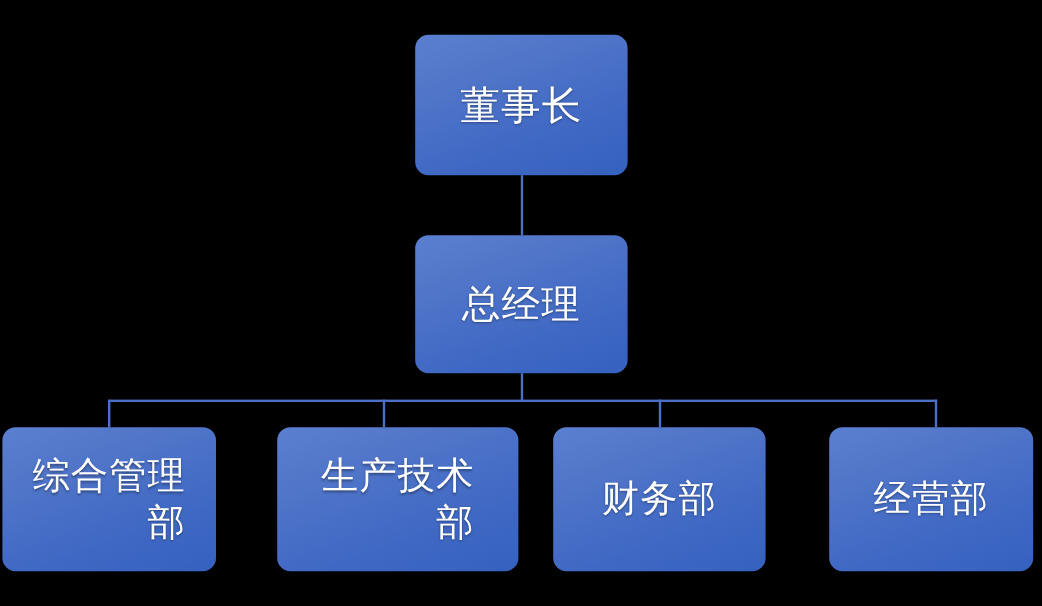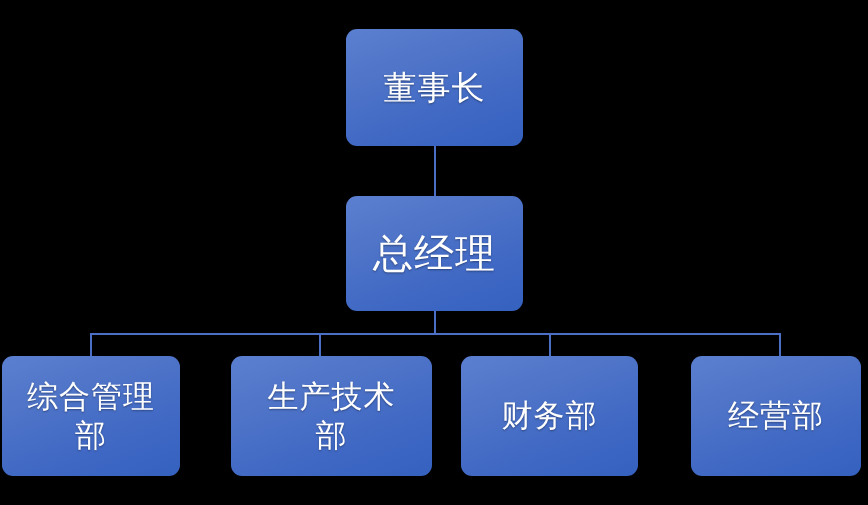--- a/index.html
+++ b/index.html
@@ -31,24 +31,25 @@
     color: #ffffff;
     line-height: 1.26;
     letter-spacing: 1px;
     text-shadow: 0 1px 2px rgba(0,0,0,0.38);
     -webkit-font-smoothing: antialiased;
   }
   .node-label {
     display: block;
     padding: 0 8px;
     white-space: pre-line;
+    text-align: right;
   }
 
   .level-1 { font-size: 33px; }
-  .level-2 { font-size: 40px; }
+  .level-2 { font-size: 32px; }
   .level-3 { font-size: 31px; }
 
   
   .connector {
     position: absolute;
     background: #4a6fc4;
   }
   .connector-v { width: 2px; }
   .connector-h { height: 2px; }
 </style>

